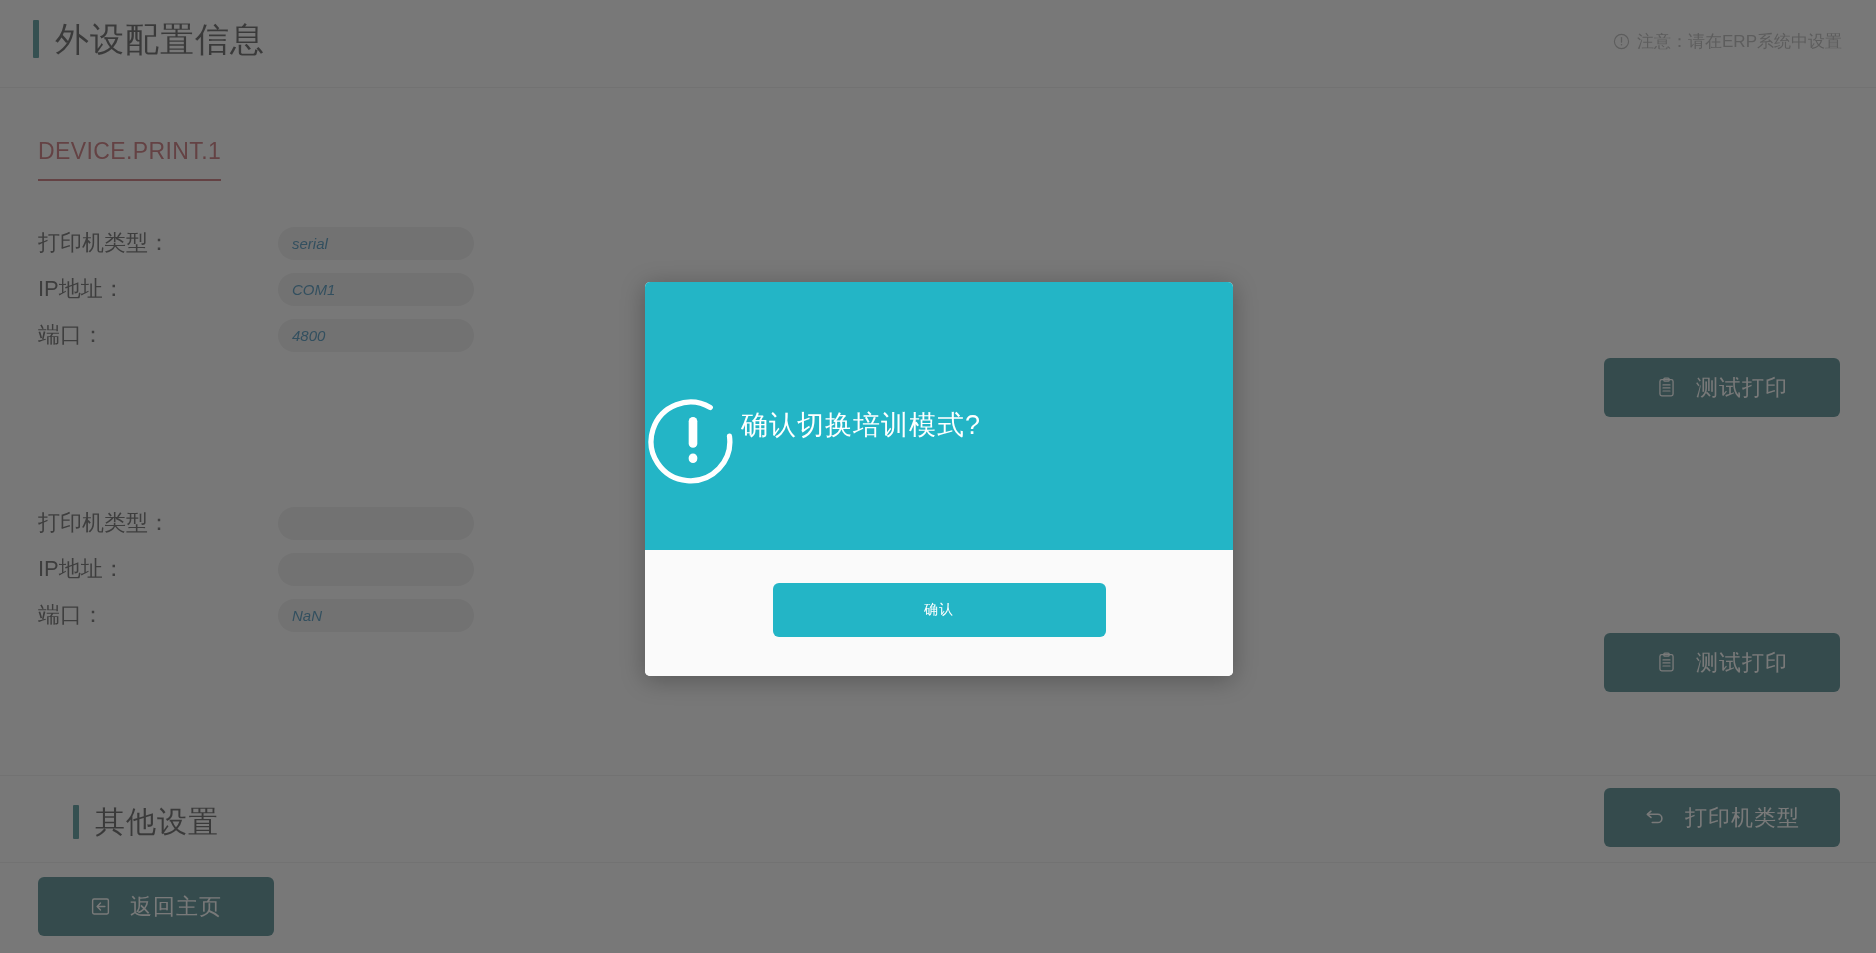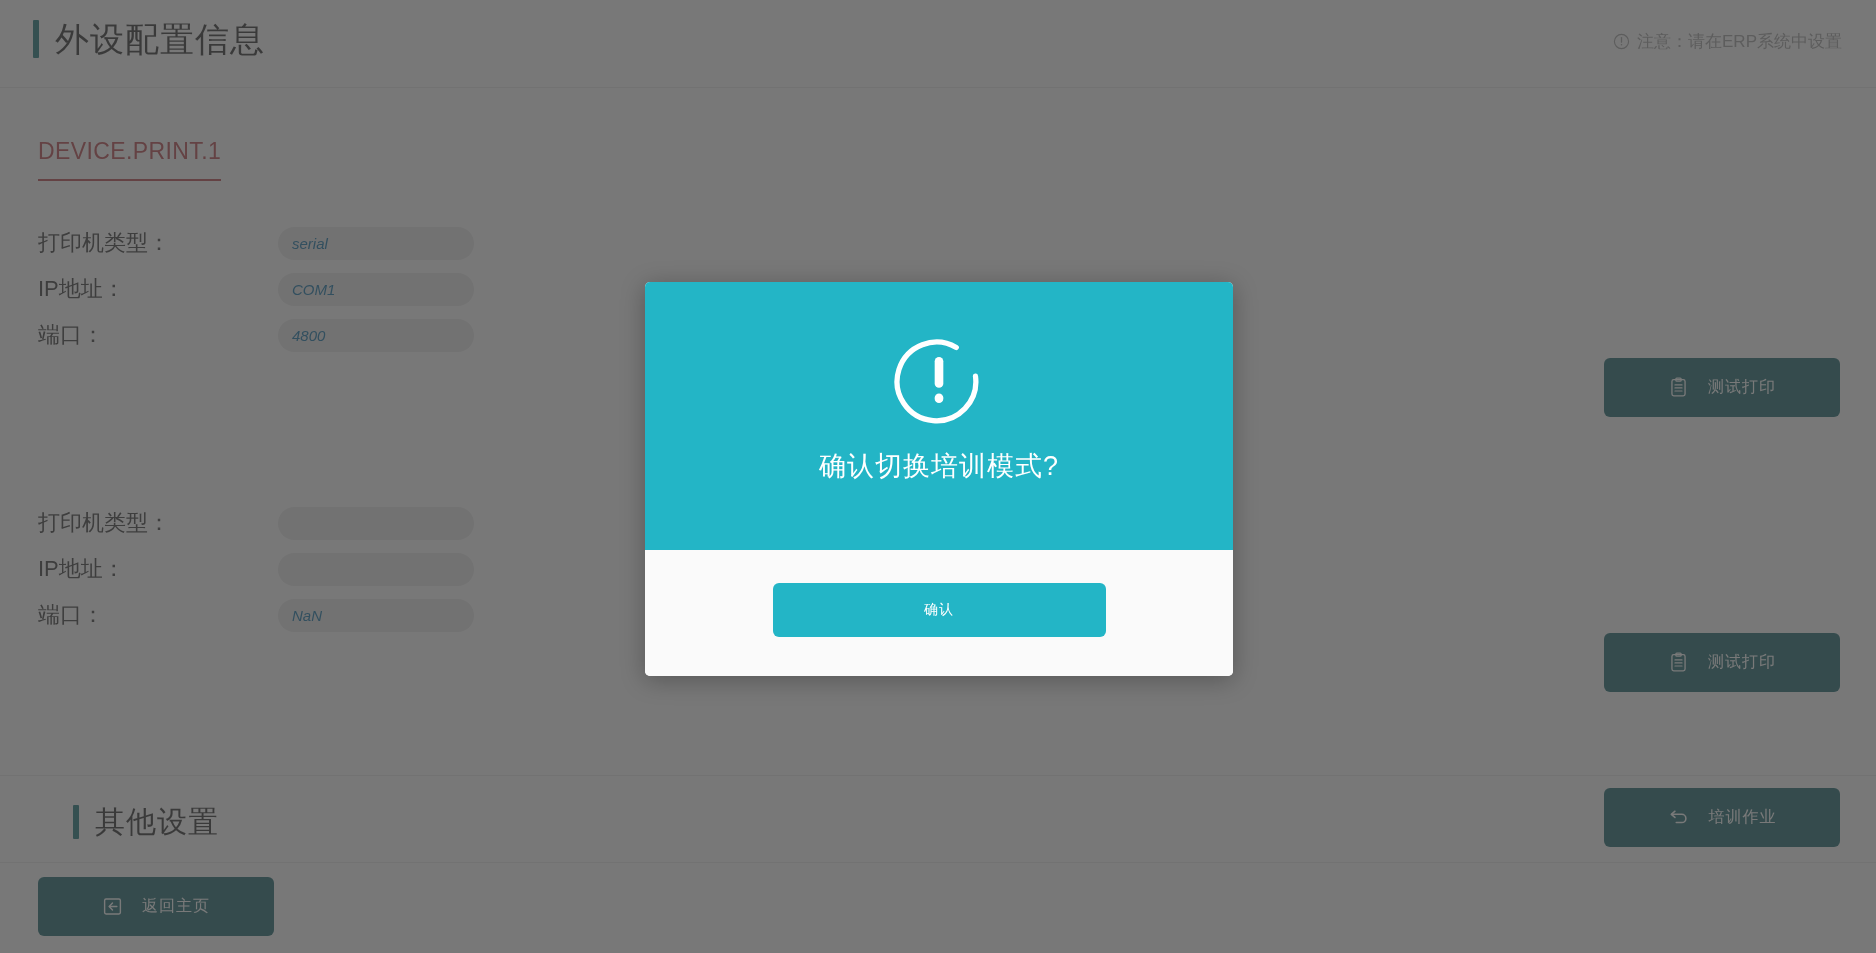--- a/index.html
+++ b/index.html
@@ -123,21 +123,21 @@
     font-style: italic;
   }
 
   
   .btn {
     position: absolute;
     border: none;
     border-radius: 6px;
     background: #0b5c62;
     color: #ffffff;
-    font-size: 16px;
+    font-size: 22px;
     letter-spacing: 1px;
     display: flex;
     align-items: center;
     justify-content: center;
     gap: 19px;
     cursor: pointer;
     font-family: "Liberation Sans", "DejaVu Sans", sans-serif;
     white-space: nowrap;
   }
   .btn svg { flex: 0 0 auto; display: block; }
@@ -199,21 +199,20 @@
     background: #fafafa;
     z-index: 60;
     display: flex;
     flex-direction: column;
   }
   .modal-head {
     background: #23b5c6;
     height: 268px;
     flex: 0 0 268px;
     display: flex;
-    flex-direction: column;
     align-items: center;
     justify-content: flex-start;
   }
   .modal-icon {
     margin-top: 52px;
     width: 96px; height: 96px;
   }
   .modal-text {
     margin-top: 18px;
     color: #ffffff;
@@ -333,21 +332,21 @@
     </div>
     <div class="section-divider-2"></div>
 
     <button class="btn btn-training">
       <span>
         <svg viewBox="0 0 24 24" width="22" height="22">
           <path d="M4 8 H15 a4.5 4.5 0 0 1 0 9 H9" fill="none" stroke="#ffffff" stroke-width="1.7" stroke-linecap="round" stroke-linejoin="round"></path>
           <polyline points="7.6,4.6 3.6,8 7.6,11.4" fill="none" stroke="#ffffff" stroke-width="1.7" stroke-linecap="round" stroke-linejoin="round"></polyline>
         </svg>
       </span>
-      <span>培训作业</span>
+      <span>打印机类型</span>
     </button>
 
     <button class="btn btn-home">
       <span>
         <svg viewBox="0 0 24 24" width="21" height="21">
           <rect x="3" y="3.5" width="18" height="17" rx="1.6" fill="none" stroke="#ffffff" stroke-width="1.6"></rect>
           <line x1="17" y1="12" x2="8.5" y2="12" stroke="#ffffff" stroke-width="1.6" stroke-linecap="round"></line>
           <polyline points="12,8 8.2,12 12,16" fill="none" stroke="#ffffff" stroke-width="1.6" stroke-linecap="round" stroke-linejoin="round"></polyline>
         </svg>
       </span>

